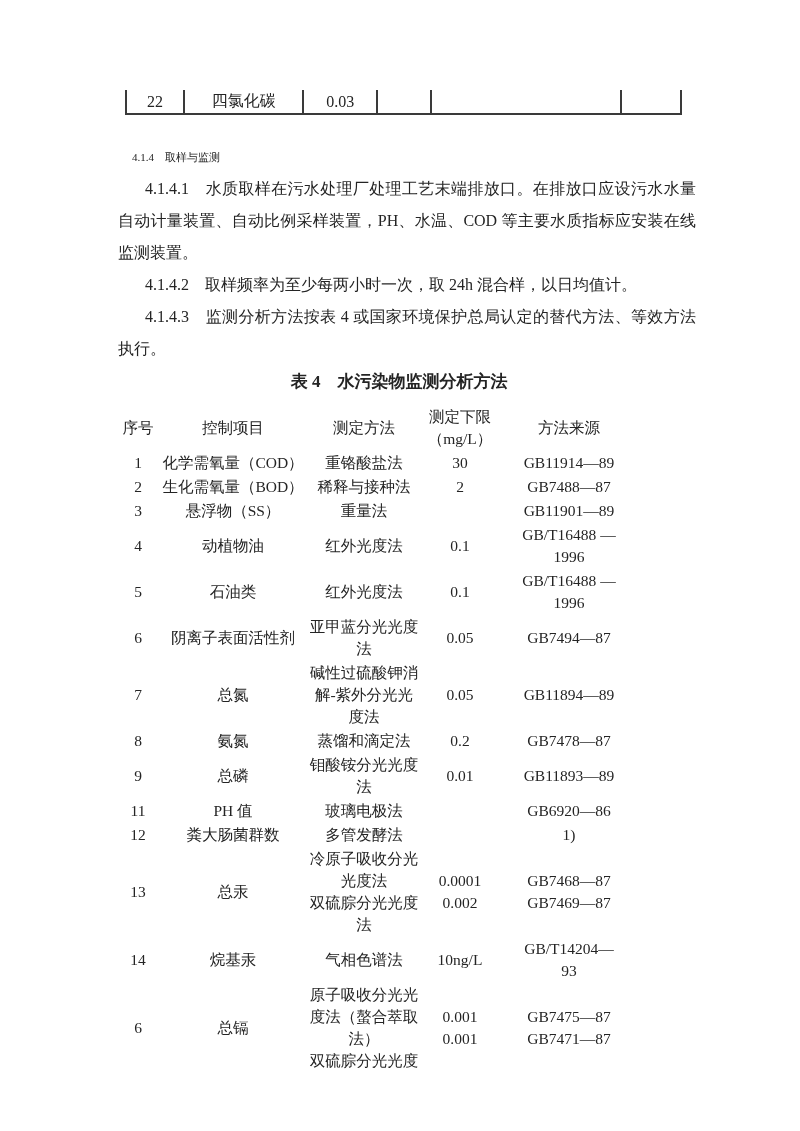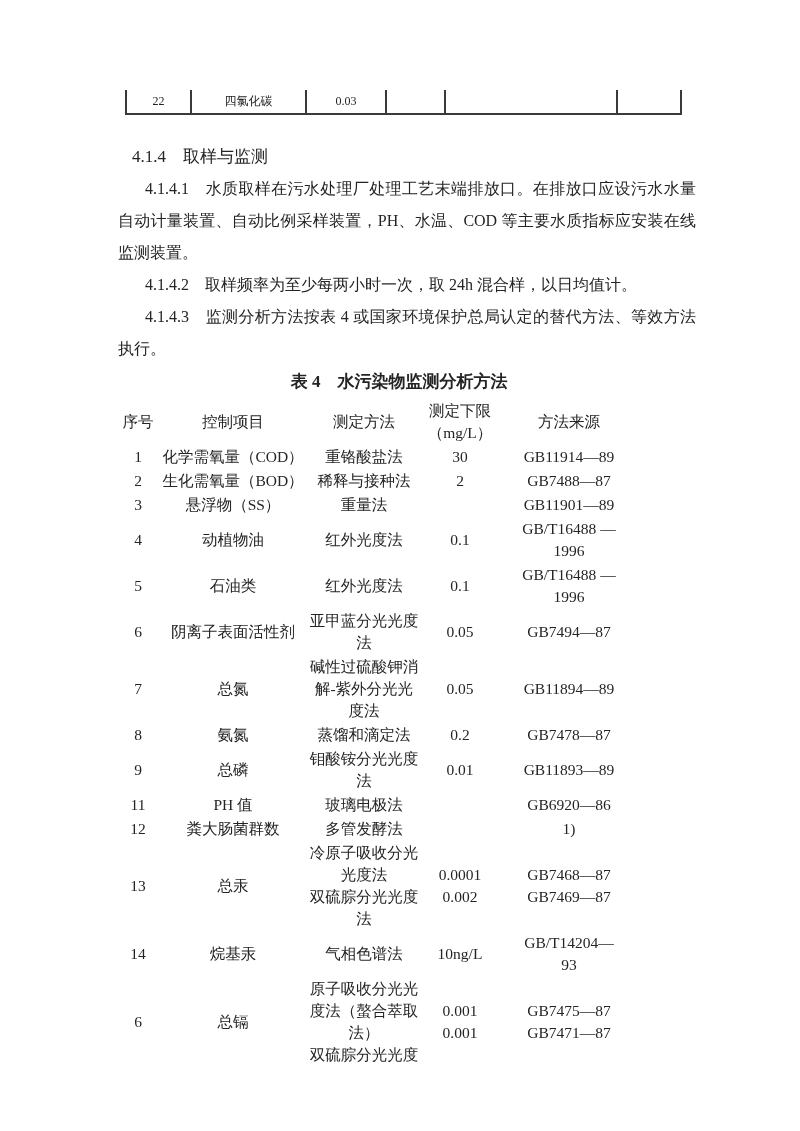--- a/index.html
+++ b/index.html
@@ -22,39 +22,39 @@
   
   .frag-table {
     border-collapse: collapse;
     margin: 90px 0 0 7px;
     table-layout: fixed;
   }
   .frag-table td {
     border-left: 2px solid #3a3a3a;
     border-bottom: 2px solid #3a3a3a;
     height: 23px;
-    padding: 0 9px;
-    font-size: 12px;
+    padding: 0 2px;
+    font-size: 16px;
     text-align: center;
     vertical-align: middle;
     overflow: hidden;
   }
   .frag-table td:last-child { border-right: 2px solid #3a3a3a; }
   .frag-c0 { width: 52px; }
   .frag-c1 { width: 114px; }
   .frag-c2 { width: 68px; }
   .frag-c3 { width: 48px; }
   .frag-c4 { width: 185px; }
   .frag-c5 { width: 54px; }
 
   
   .sec-heading {
     margin-top: 26px;
     padding-left: 14px;
-    font-size: 17px;
+    font-size: 11px;
     line-height: 32px;
   }
   .para {
     margin: 0;
     width: 578px;
     font-size: 16px;
     line-height: 32px;
     text-indent: 27px;
     text-align: justify;
   }
@@ -64,21 +64,21 @@
     margin-top: 2px;
     width: 562px;
     text-align: center;
     font-weight: bold;
     font-size: 17px;
     line-height: 30px;
   }
   .t4 {
     border-collapse: collapse;
     table-layout: fixed;
-    margin-top: 2px;
+    margin-top: 8px;
     width: 520px;
   }
   .t4 th, .t4 td {
     padding: 1px 0;
     font-size: 15.5px;
     font-weight: normal;
     line-height: 22px;
     text-align: center;
     vertical-align: middle;
     white-space: pre-line;

